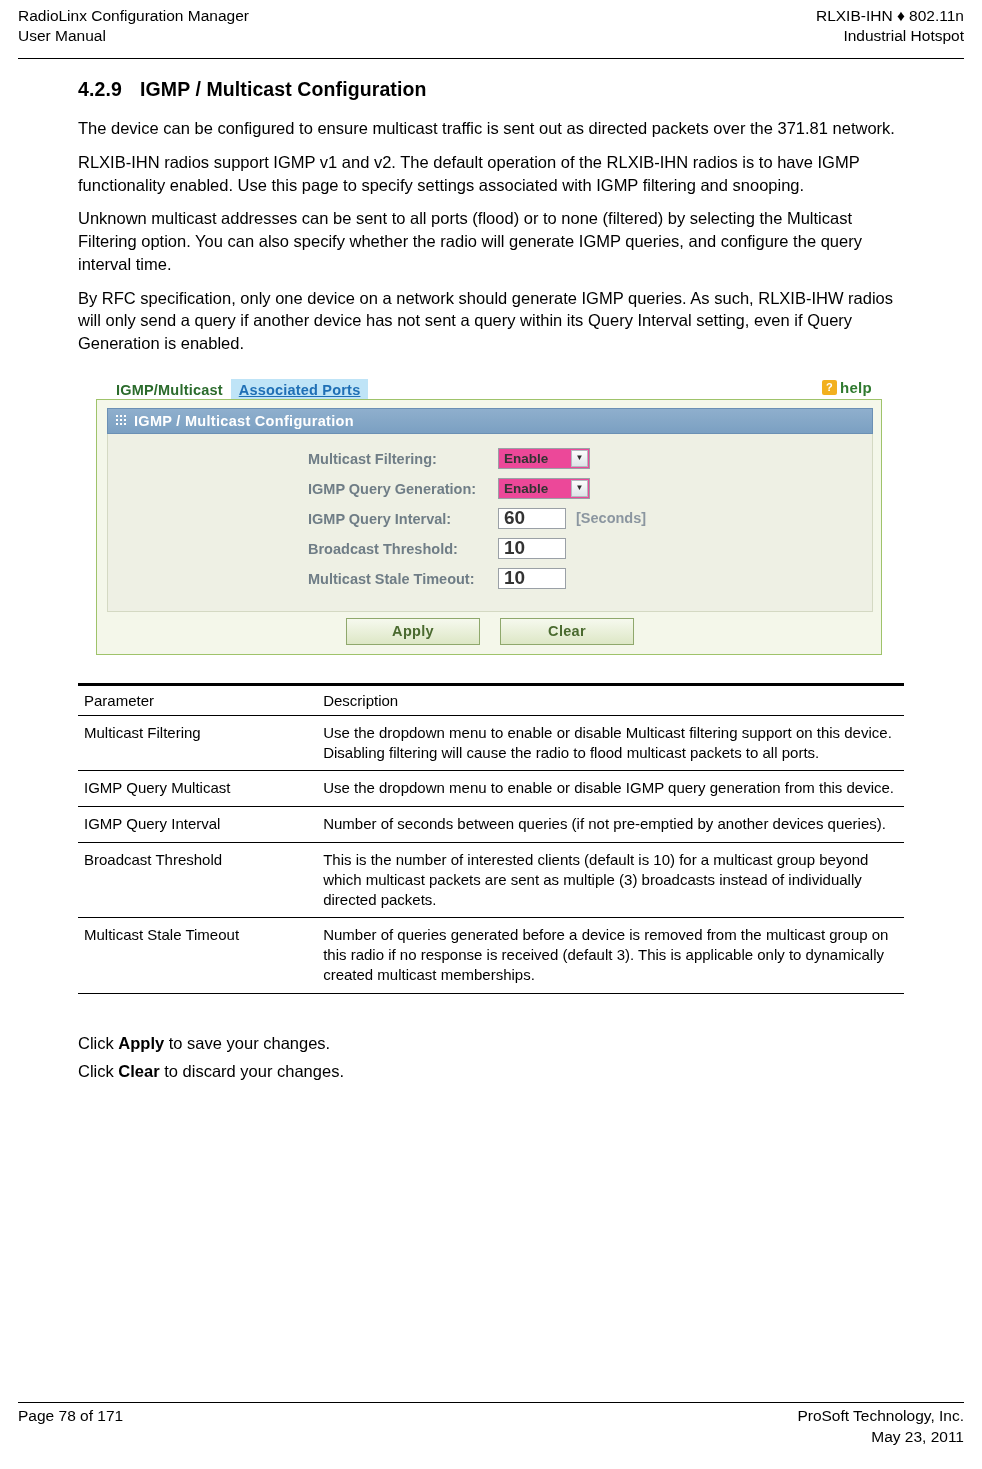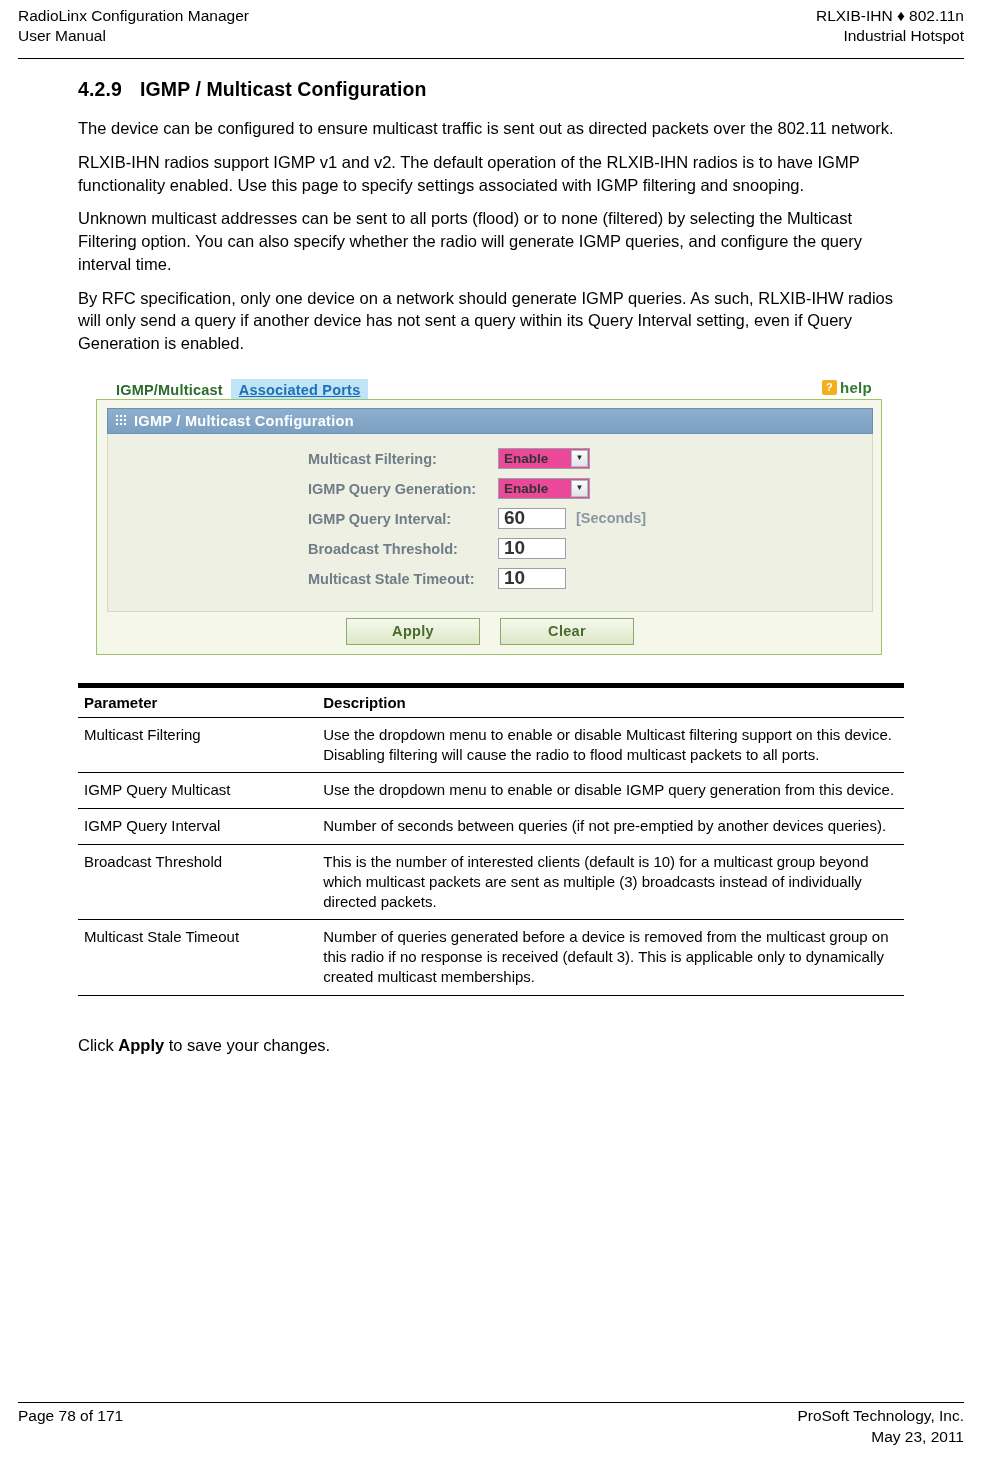--- a/index.html
+++ b/index.html
@@ -276,23 +276,23 @@
 
   
   table.param-table {
     margin: 26px 0 0 0;
     width: 826px;
     border-collapse: collapse;
     font-size: 15px;
   }
   table.param-table th {
     text-align: left;
-    font-weight: bold;
+    font-weight: normal;
     padding: 6px 8px 6px 6px;
-    border-top: 5px solid #000000;
+    border-top: 3px solid #000000;
     border-bottom: 1px solid #000000;
     vertical-align: top;
   }
   table.param-table td {
     text-align: left;
     padding: 7px 8px 8px 6px;
     border-bottom: 1px solid #000000;
     vertical-align: top;
     line-height: 1.32;
   }
@@ -345,21 +345,21 @@
     </div>
   </div>
   <div class="header-rule"></div>
 
   <div class="content">
 
     <h2 class="section-title">
       <span class="num">4.2.9</span><span>IGMP / Multicast Configuration</span>
     </h2>
 
-    <p class="para">The device can be configured to ensure multicast traffic is sent out as directed packets over the 802.11 network.</p>
+    <p class="para">The device can be configured to ensure multicast traffic is sent out as directed packets over the 371.81 network.</p>
     <p class="para">RLXIB-IHN radios support IGMP v1 and v2. The default operation of the RLXIB-IHN radios is to have IGMP functionality enabled. Use this page to specify settings associated with IGMP filtering and snooping.</p>
     <p class="para">Unknown multicast addresses can be sent to all ports (flood) or to none (filtered) by selecting the Multicast Filtering option. You can also specify whether the radio will generate IGMP queries, and configure the query interval time.</p>
     <p class="para">By RFC specification, only one device on a network should generate IGMP queries. As such, RLXIB-IHW radios will only send a query if another device has not sent a query within its Query Interval setting, even if Query Generation is enabled.</p>
 
     <div class="figure">
       <div class="ui-shot">
 
         <div class="tabs-row">
           <div class="tab active">IGMP/Multicast</div>
           <div class="tab inactive">Associated Ports</div>
@@ -466,20 +466,21 @@
         </tr>
         <tr>
           <td class="c1">Multicast Stale Timeout</td>
           <td class="c2">Number of queries generated before a device is removed from the multicast group on this radio if no response is received (default 3). This is applicable only to dynamically created multicast memberships.</td>
         </tr>
       </tbody>
     </table>
 
     <div class="closing">
       <p><span>Click </span><b>Apply</b><span> to save your changes.</span></p>
+      <p><span>Click </span><b>Clear</b><span> to discard your changes.</span></p>
     </div>
 
   </div>
 
   <div class="footer-rule"></div>
   <div class="page-footer">
     <div class="left">Page 78 of 171</div>
     <div class="right">
       <div>ProSoft Technology, Inc.</div>
       <div>May 23, 2011</div>

